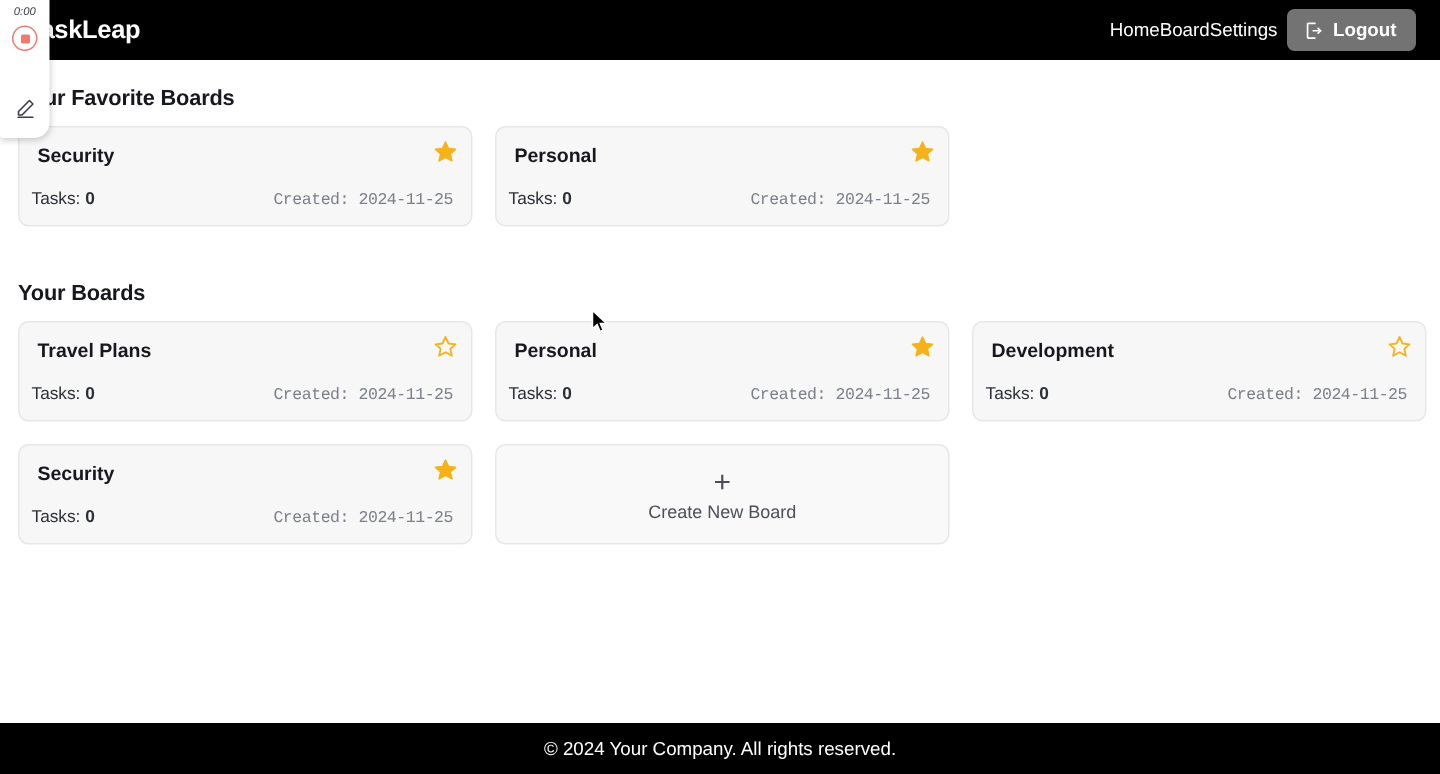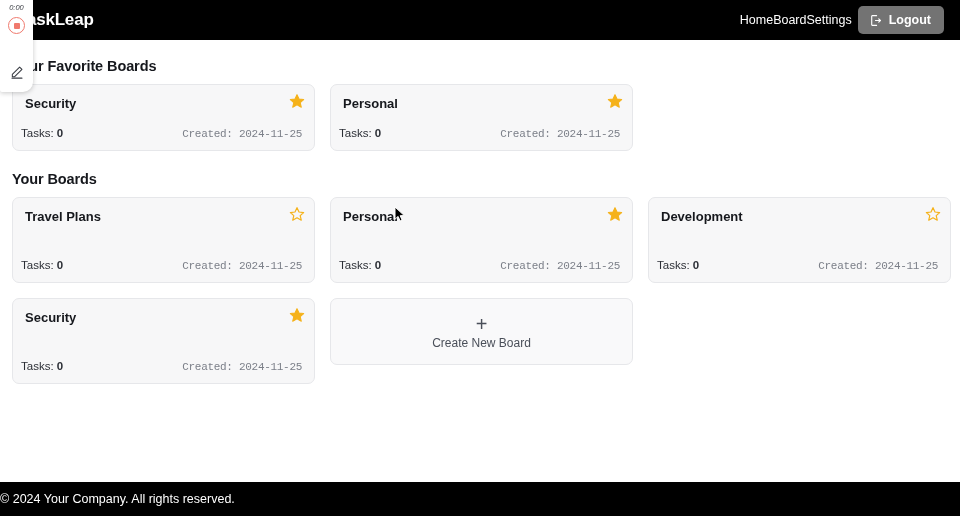--- a/index.html
+++ b/index.html
@@ -73,32 +73,32 @@
     overflow: hidden;
   }
 
   .section-title {
     font-size: 14.5px;
     font-weight: bold;
     color: #16181d;
     margin: 0 0 10px 4px;
     letter-spacing: -0.1px;
   }
-  .section-title.second { margin-top: 20px; }
+  .section-title.second { margin-top: 37px; }
 
   .board-grid {
     display: grid;
     grid-template-columns: repeat(3, 303px);
     gap: 15px;
     padding-left: 4px;
   }
 
   .board-card {
     position: relative;
-    height: 86px;
+    height: 67px;
     background: #f7f7f8;
     border: 1px solid #e6e7ea;
     border-radius: 7px;
     padding: 11px 12px 0 12px;
   }
   .board-card.favorite-card { height: 67px; }
 
   .board-name {
     font-size: 13px;
     font-weight: bold;
@@ -163,20 +163,21 @@
     color: #4a4f59;
   }
 
   
   .footer {
     height: 34px;
     background: #000000;
     color: #ffffff;
     display: flex;
     align-items: center;
+    justify-content: center;
     font-size: 12.5px;
     flex: 0 0 34px;
   }
 
   
   .recorder {
     position: absolute;
     top: -8px;
     left: 0;
     width: 33px;

